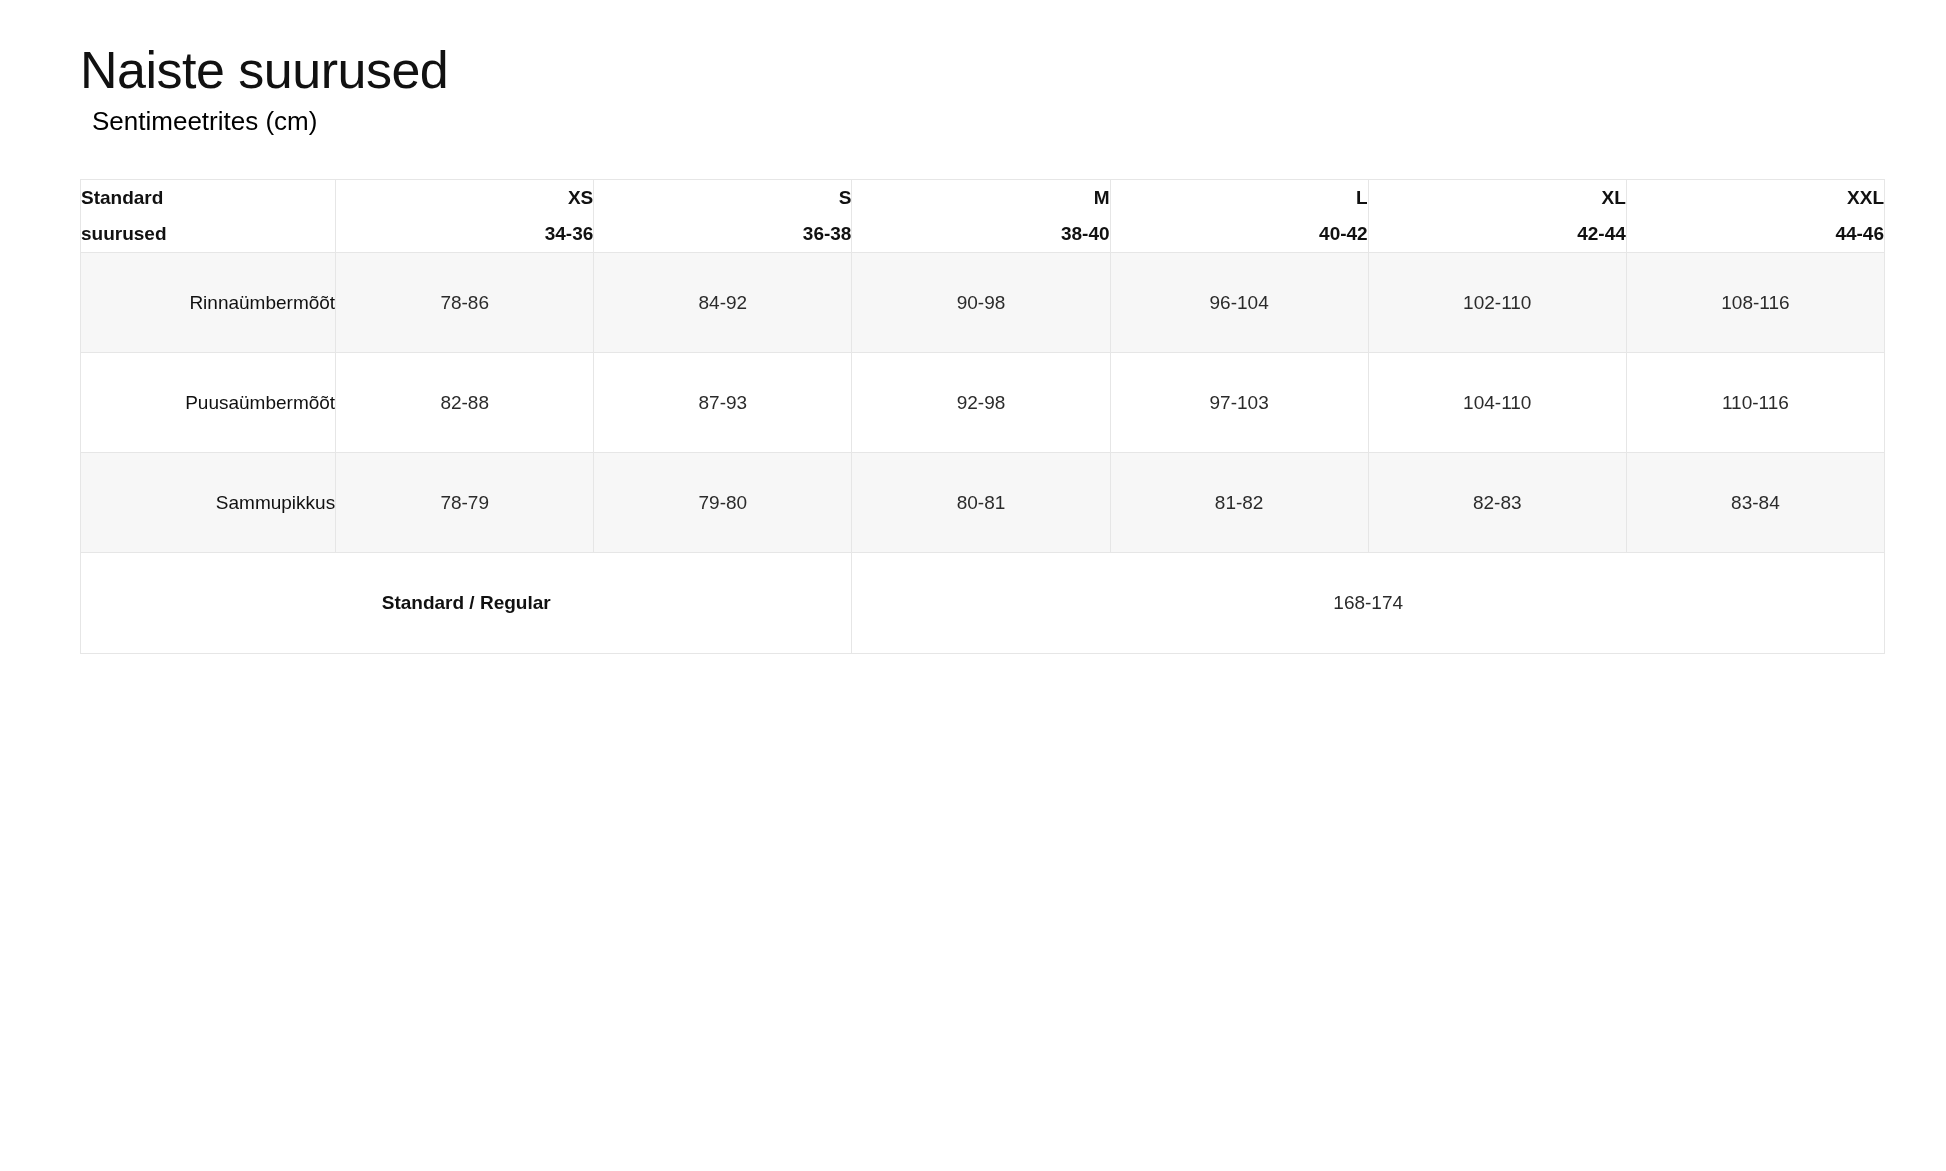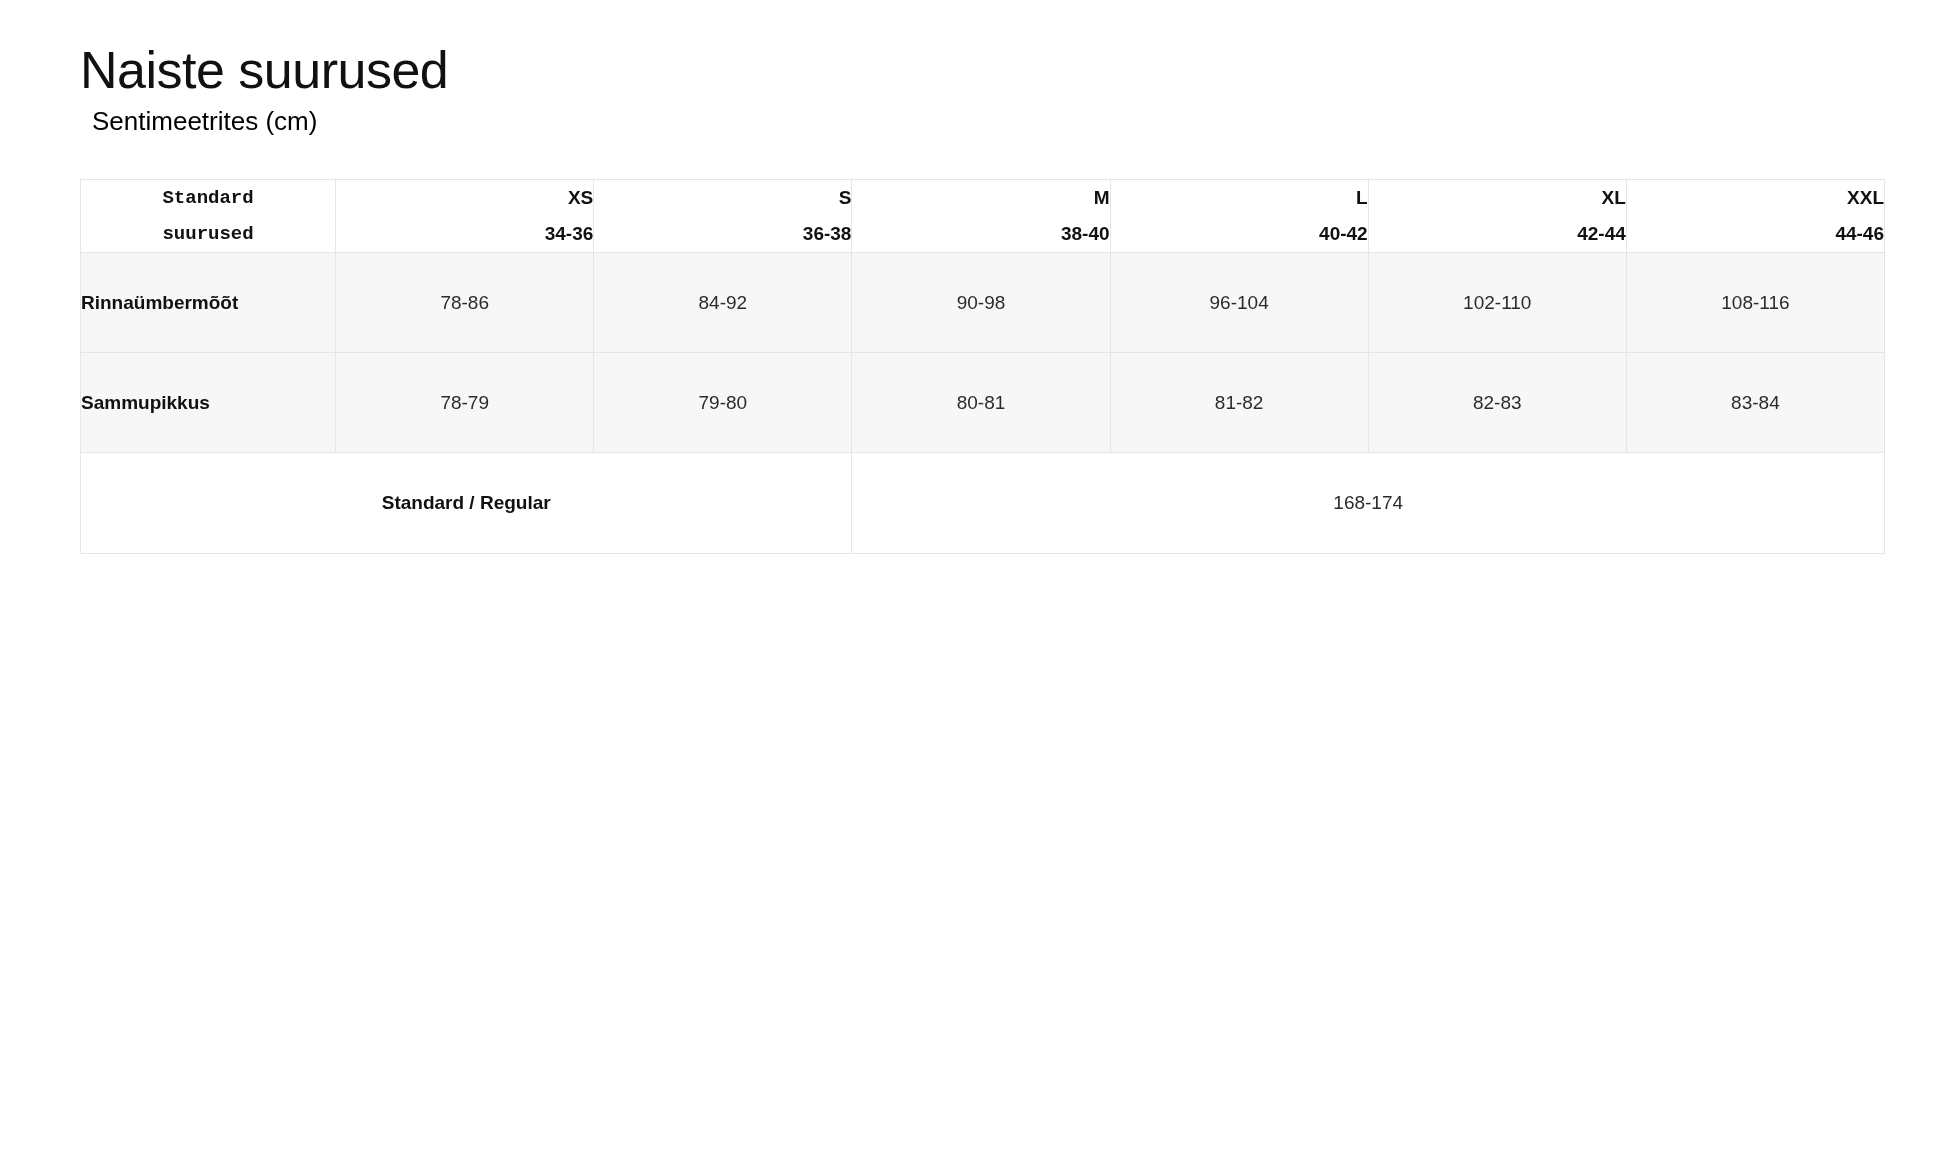--- a/index.html
+++ b/index.html
@@ -45,39 +45,38 @@
   }
   .cell {
     padding: 20px 14px;
     font-size: 19px;
     line-height: 1.55;
     text-align: center;
     color: #2b2b2b;
     box-sizing: border-box;
   }
   .row-head {
-    text-align: left;
+    text-align: right;
     padding-left: 22px;
-    font-weight: bold;
+    font-weight: normal;
     color: #111111;
   }
   .hdr-cell {
     font-weight: bold;
     color: #111111;
     text-align: right;
     padding: 22px 14px;
     font-size: 19px;
     line-height: 1.9;
   }
   .hdr-cell .l1 { display: block; }
   .hdr-cell .l2 { display: block; }
   .hdr-label {
-    text-align: center;
+    text-align: left;
     padding-left: 22px;
-    font-family: Liberation Mono, monospace;
   }
   tr.zebra td {
     background: #f7f7f7;
   }
   .tall {
     height: 100px;
   }
   .body-title {
     font-weight: bold;
     font-size: 19px;
@@ -154,20 +153,29 @@
       <tr class="zebra">
         <td class="cell row-head tall">Rinnaümbermõõt</td>
         <td class="cell tall">78-86</td>
         <td class="cell tall">84-92</td>
         <td class="cell tall">90-98</td>
         <td class="cell tall">96-104</td>
         <td class="cell tall">102-110</td>
         <td class="cell tall">108-116</td>
       </tr>
 
+      <tr>
+        <td class="cell row-head tall">Puusaümbermõõt</td>
+        <td class="cell tall">82-88</td>
+        <td class="cell tall">87-93</td>
+        <td class="cell tall">92-98</td>
+        <td class="cell tall">97-103</td>
+        <td class="cell tall">104-110</td>
+        <td class="cell tall">110-116</td>
+      </tr>
 
       <tr class="zebra">
         <td class="cell row-head tall">Sammupikkus</td>
         <td class="cell tall">78-79</td>
         <td class="cell tall">79-80</td>
         <td class="cell tall">80-81</td>
         <td class="cell tall">81-82</td>
         <td class="cell tall">82-83</td>
         <td class="cell tall">83-84</td>
       </tr>

